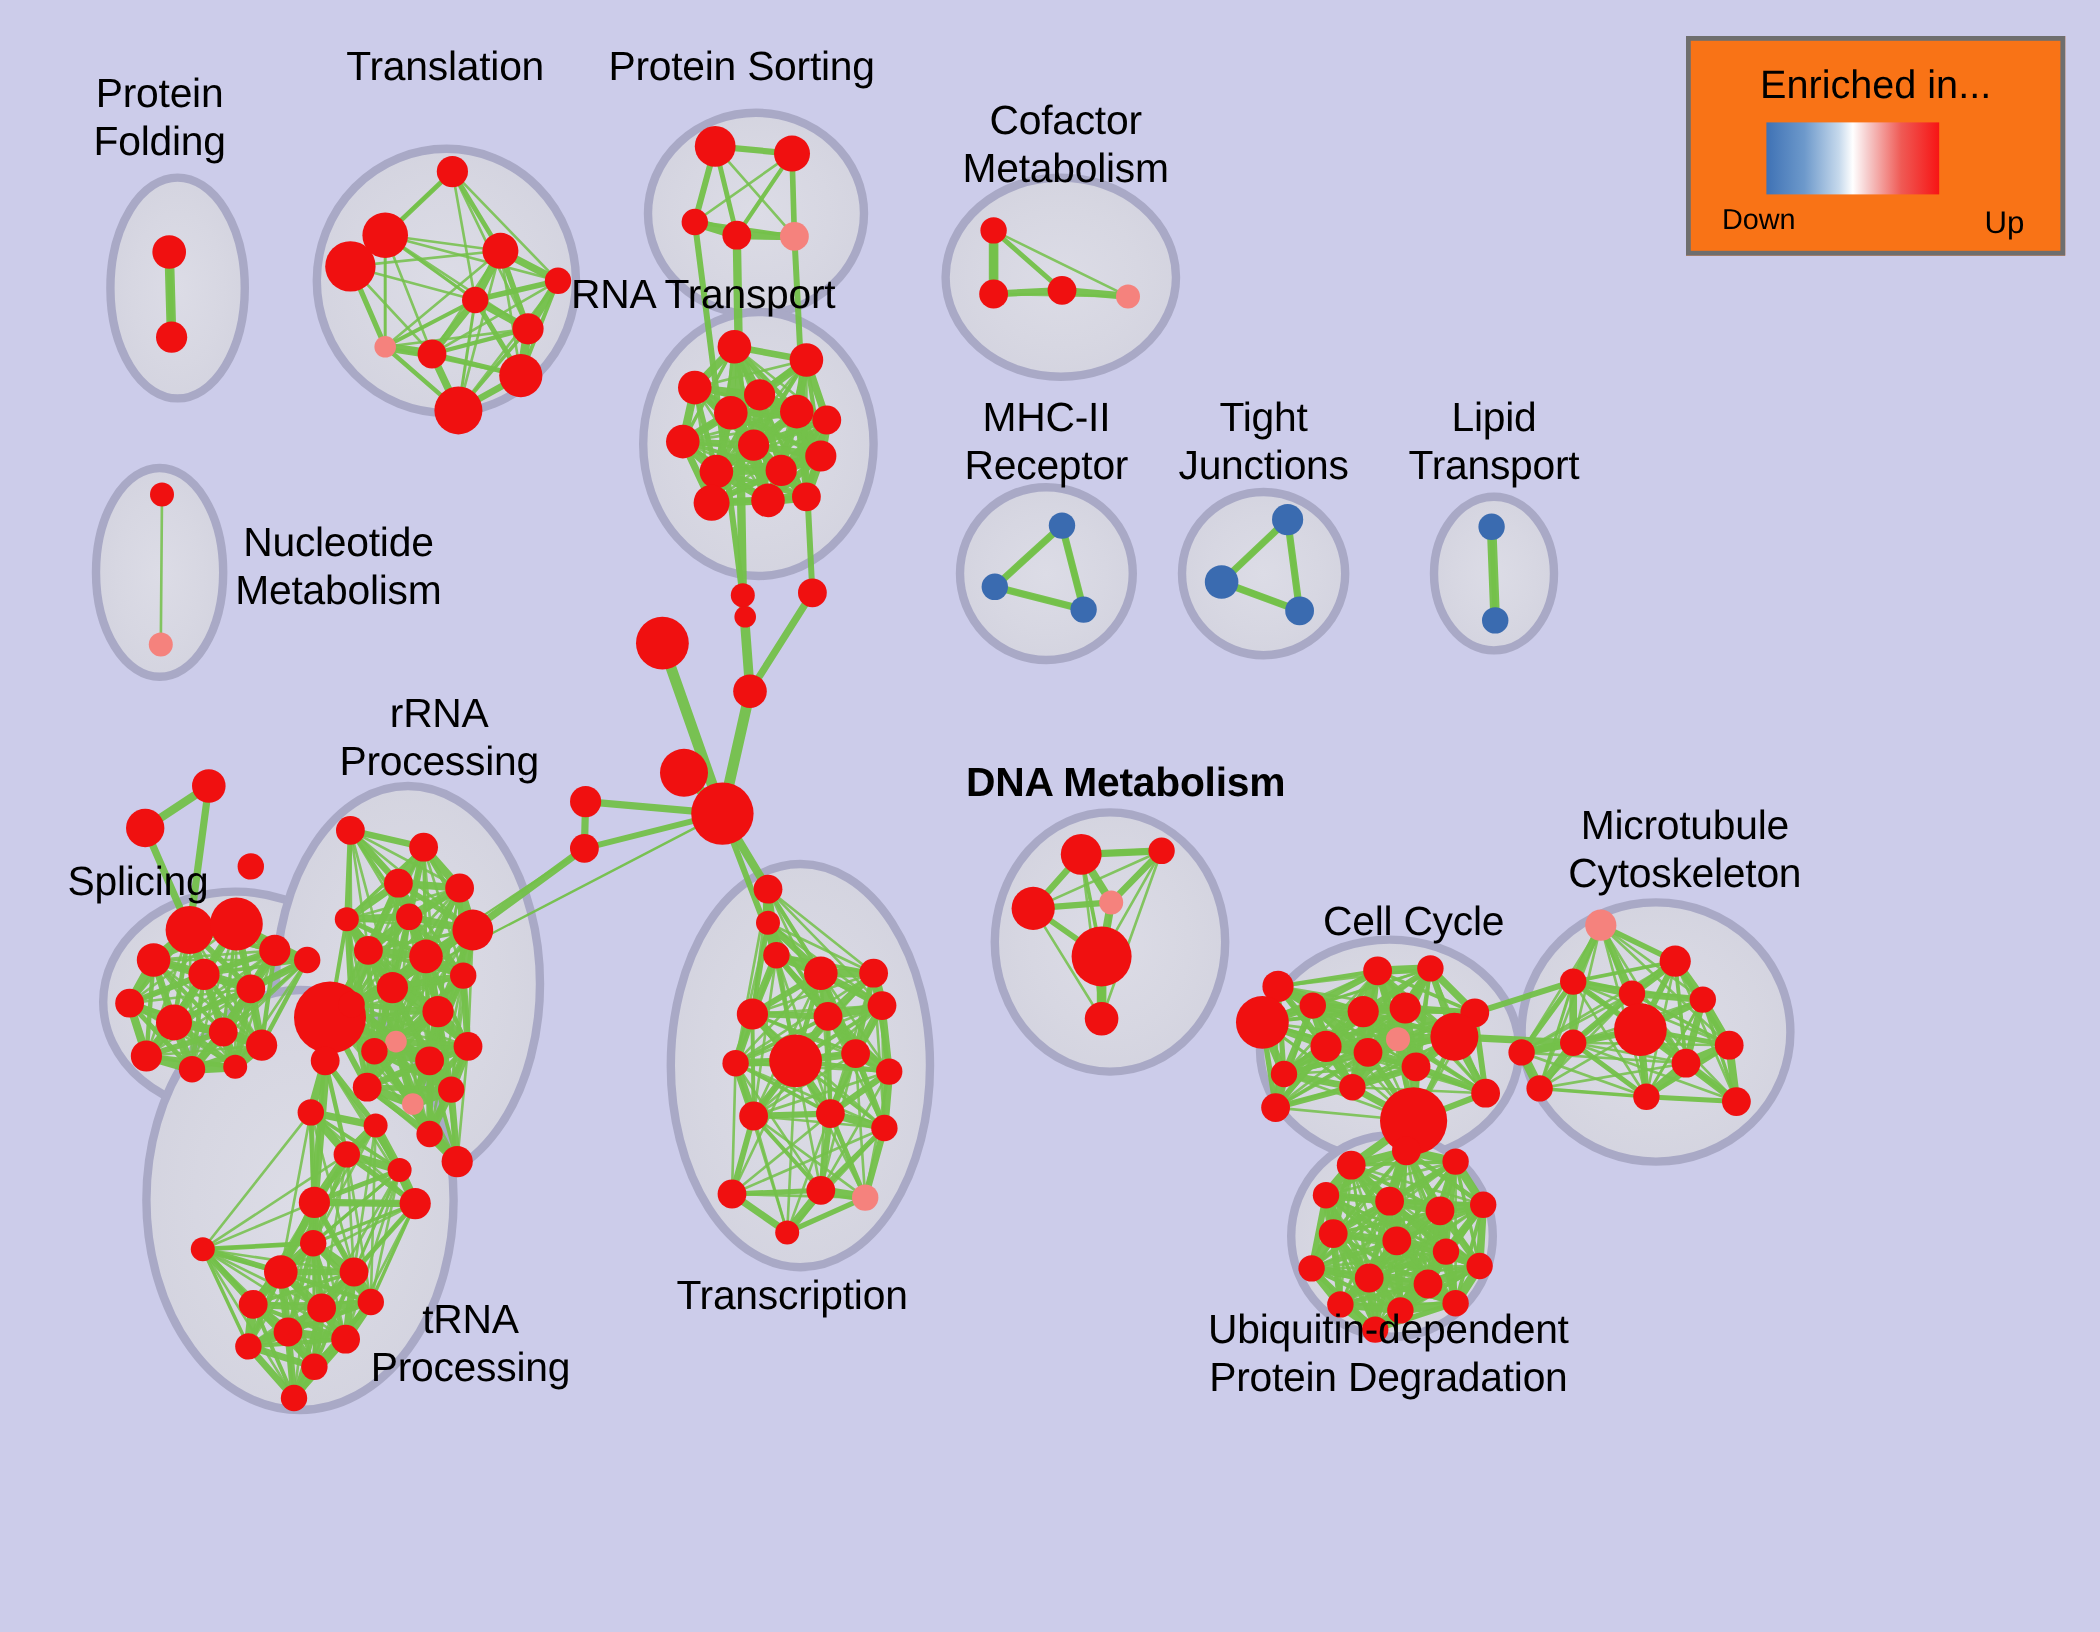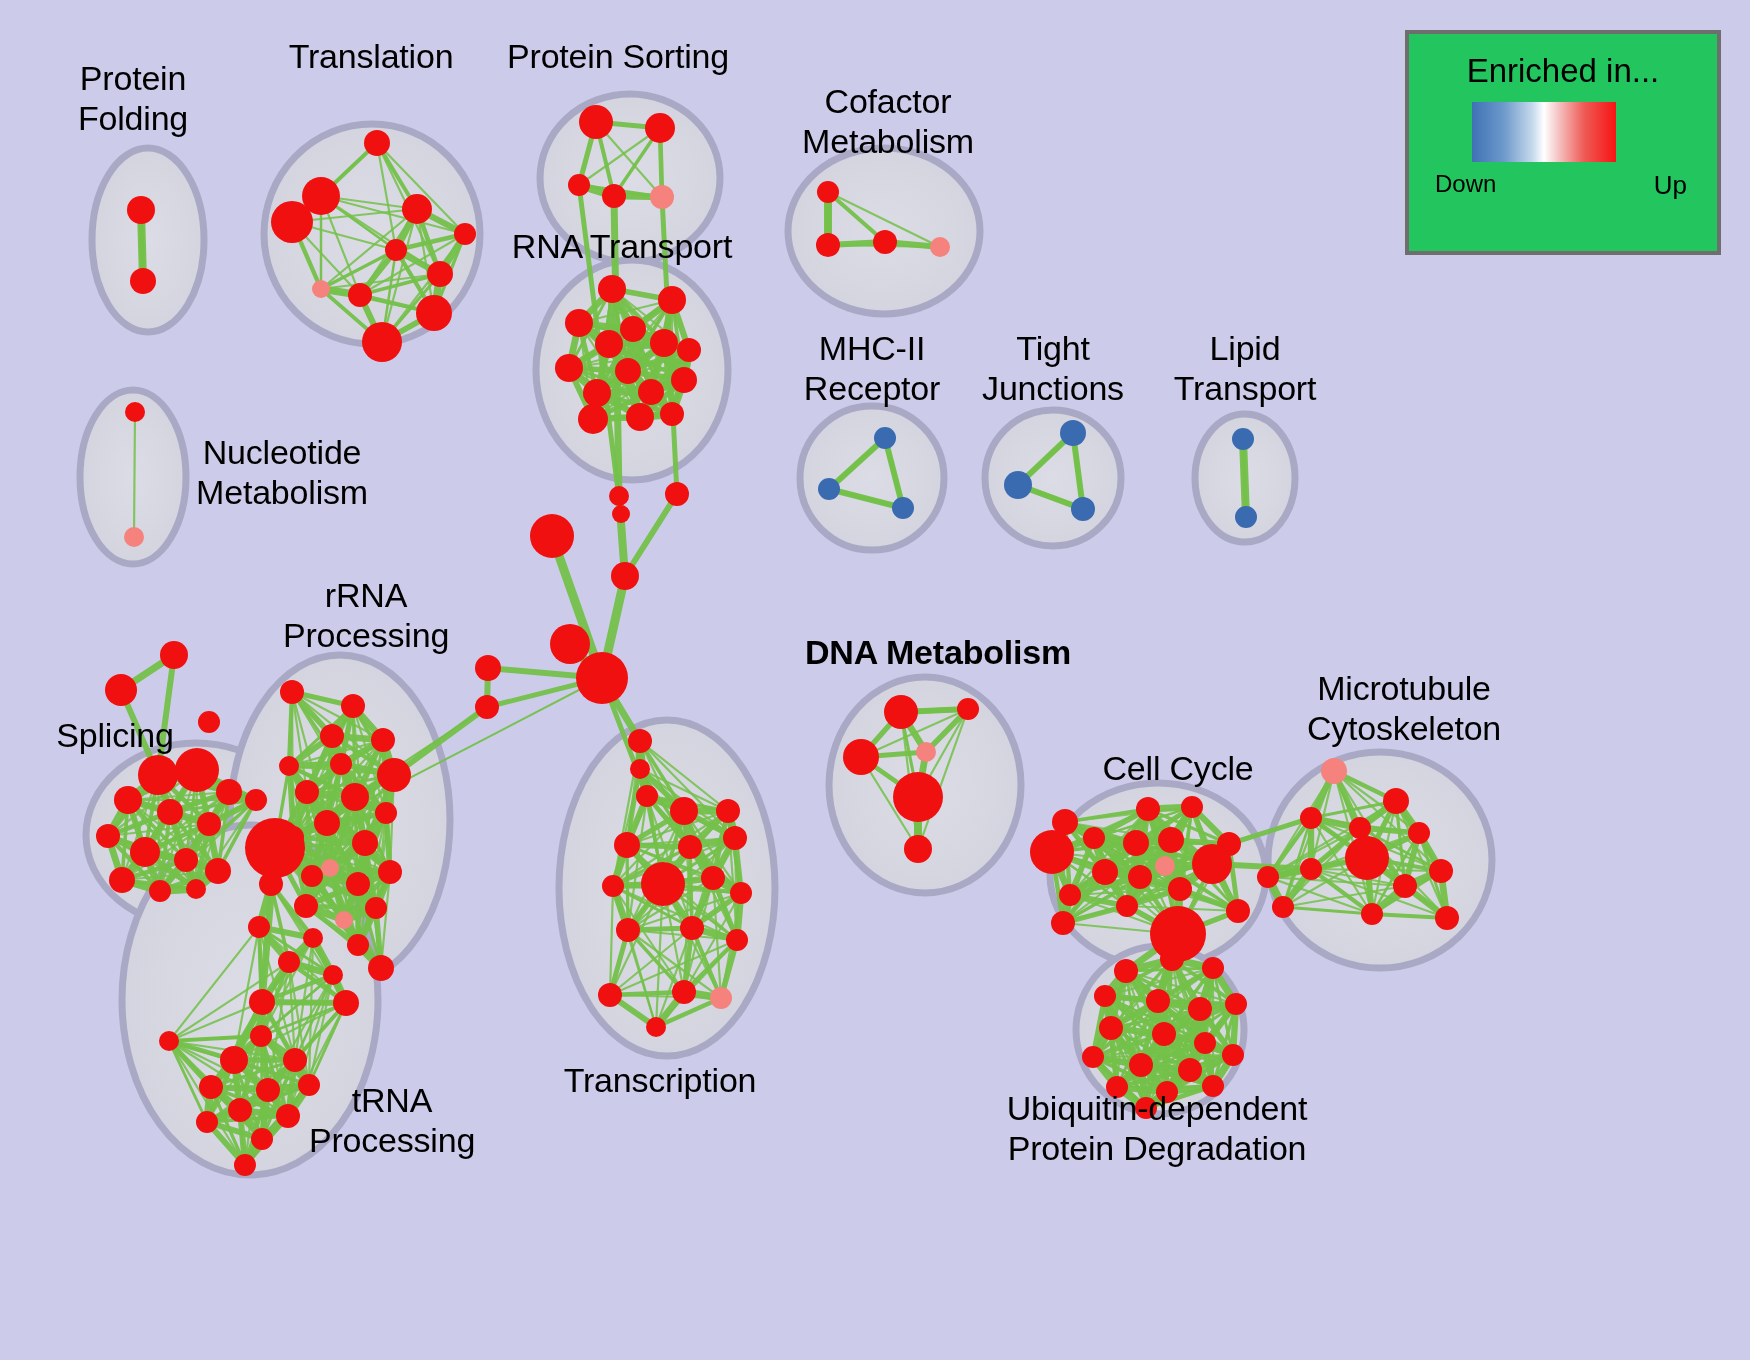--- a/index.html
+++ b/index.html
@@ -18,22 +18,22 @@
     font-family:"Liberation Sans",sans-serif;
     font-size:34px;
     line-height:40px;
     white-space:pre;
     text-align:center;
     transform:translateX(-50%);
     letter-spacing:-0.2px;
   }
   #legend{
     position:absolute;
-    left:1405px;top:30px;width:316px;height:225px;
-    background:#22c55e;
+    left:1405px;top:30px;width:316px;height:183px;
+    background:#f97316;
     border:4px solid #6e6e6e;
     box-sizing:border-box;
   }
   #legend .lg-title{
     position:absolute;left:0;top:18px;width:100%;
     text-align:center;font-size:33px;color:#000;
   }
   #legend .lg-bar{
     position:absolute;left:63px;top:68px;width:144px;height:60px;
     background:linear-gradient(to right,#3f72b5 0%,#6d99cb 22%,#c6d9ec 42%,#ffffff 50%,#f6cfcf 58%,#ef5a55 78%,#f71414 100%);
@@ -1391,21 +1391,21 @@
         <circle cx="1167" cy="1092" r="11" fill="#f01010"></circle>
         <circle cx="1213" cy="1086" r="11" fill="#f01010"></circle>
         <circle cx="1146" cy="1108" r="11" fill="#f01010"></circle>
       </g>
   </svg>
   <div id="g-labels">
       <div class="lbl" style="left: 133px; top: 58px;">Protein
 Folding</div>
       <div class="lbl" style="left: 371px; top: 36px;">Translation</div>
       <div class="lbl" style="left: 618px; top: 36px;">Protein Sorting</div>
-      <div class="lbl" style="left: 622px; top: 226px;">RNA Transport</div>
+      <div class="lbl" style="left: 586px; top: 226px;">RNA Transport</div>
       <div class="lbl" style="left: 888px; top: 81px;">Cofactor
 Metabolism</div>
       <div class="lbl" style="left: 282px; top: 432px;">Nucleotide
 Metabolism</div>
       <div class="lbl" style="left: 872px; top: 328px;">MHC-II
 Receptor</div>
       <div class="lbl" style="left: 1053px; top: 328px;">Tight
 Junctions</div>
       <div class="lbl" style="left: 1245px; top: 328px;">Lipid
 Transport</div>

